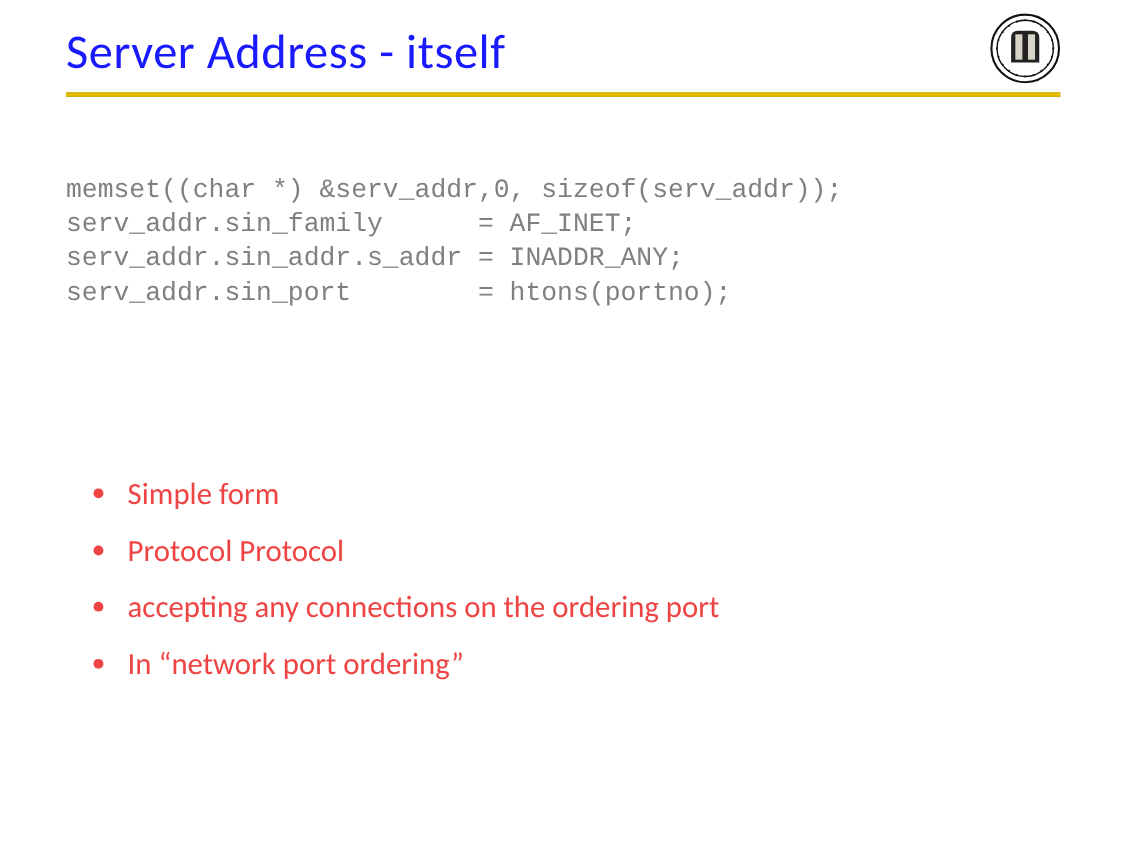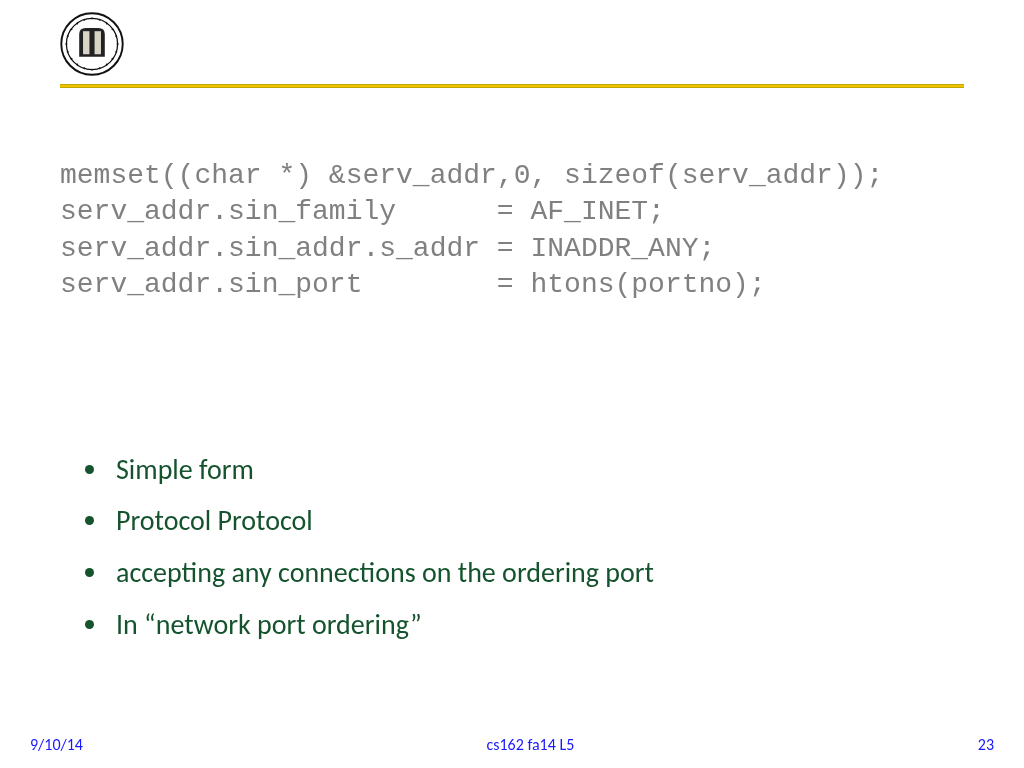--- a/index.html
+++ b/index.html
@@ -36,30 +36,30 @@
   .rule {
     margin-top: 8px;
     height: 4px;
     background: #f2c100;
     border-top: 1px solid #bfa800;
     border-bottom: 1px solid #bfa800;
   }
   .code-block {
     margin-top: 70px;
     font-family: "Courier New", Courier, monospace;
-    font-size: 28px;
+    font-size: 24px;
     color: #808080;
     line-height: 1.3;
     white-space: pre;
   }
   .bullets {
     margin-top: 140px;
     padding-left: 50px;
     font-size: 28px;
-    color: #14532d;
+    color: #ef4444;
     line-height: 1.85;
   }
   .bullets li {
     list-style: disc;
     padding-left: 6px;
   }
   .footer {
     position: absolute;
     bottom: 14px;
     left: 0;
@@ -70,20 +70,21 @@
     font-size: 16px;
     color: #1a1aff;
   }
 </style>
 </head>
 <body>
 
 <div class="slide">
 
   <div class="header-row">
+    <h1 class="title">Server Address - itself</h1>
     <div class="seal">
       <svg viewBox="0 0 100 100">
         <circle cx="50" cy="50" r="48" fill="#ffffff" stroke="#111" stroke-width="3"></circle>
         <circle cx="50" cy="50" r="40" fill="none" stroke="#111" stroke-width="2"></circle>
         <path d="M30 70 L30 35 Q30 25 40 25 L60 25 Q70 25 70 35 L70 70 Z" fill="#222"></path>
         <rect x="36" y="30" width="10" height="36" fill="#d8d4c8"></rect>
         <rect x="54" y="30" width="10" height="36" fill="#d8d4c8"></rect>
         <g fill="#111">
           <circle cx="50" cy="10" r="1.5"></circle>
             <circle cx="62" cy="12" r="1.5"></circle>
@@ -117,19 +118,14 @@
 <span>serv_addr.sin_addr.s_addr = INADDR_ANY;</span>
 <span>serv_addr.sin_port        = htons(portno);</span></div>
 
   <ul class="bullets">
     <li>Simple form</li>
     <li>Protocol Protocol</li>
     <li>accepting any connections on the ordering port</li>
     <li>In “network port ordering”</li>
   </ul>
 
-  <div class="footer">
-    <span>9/10/14</span>
-    <span>cs162 fa14 L5</span>
-    <span>23</span>
-  </div>
 
 </div>
 
 </body></html>

